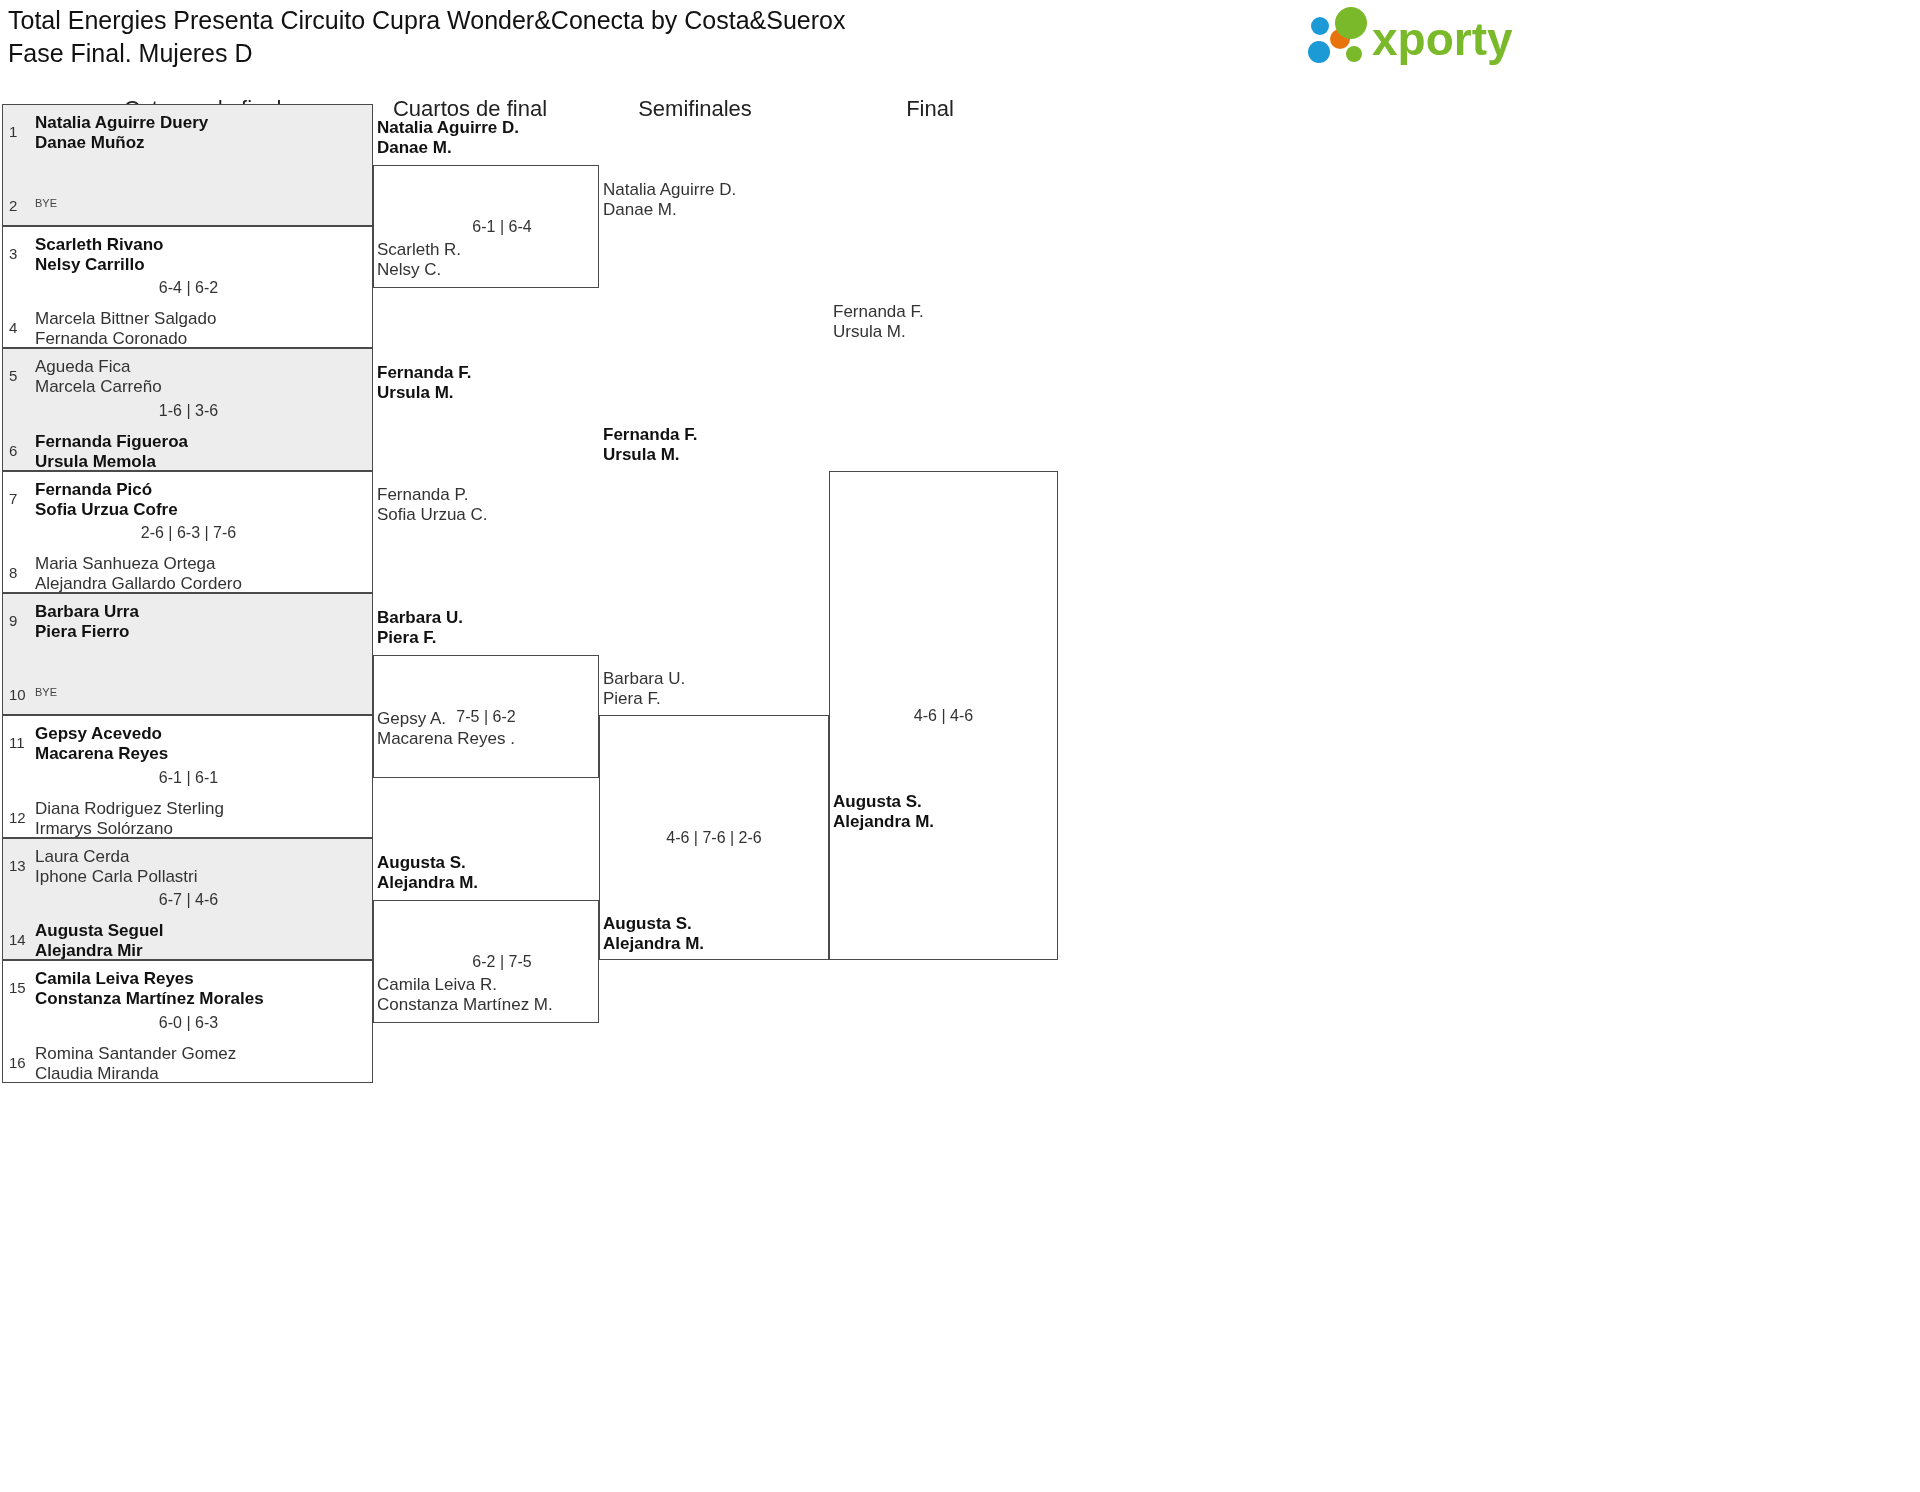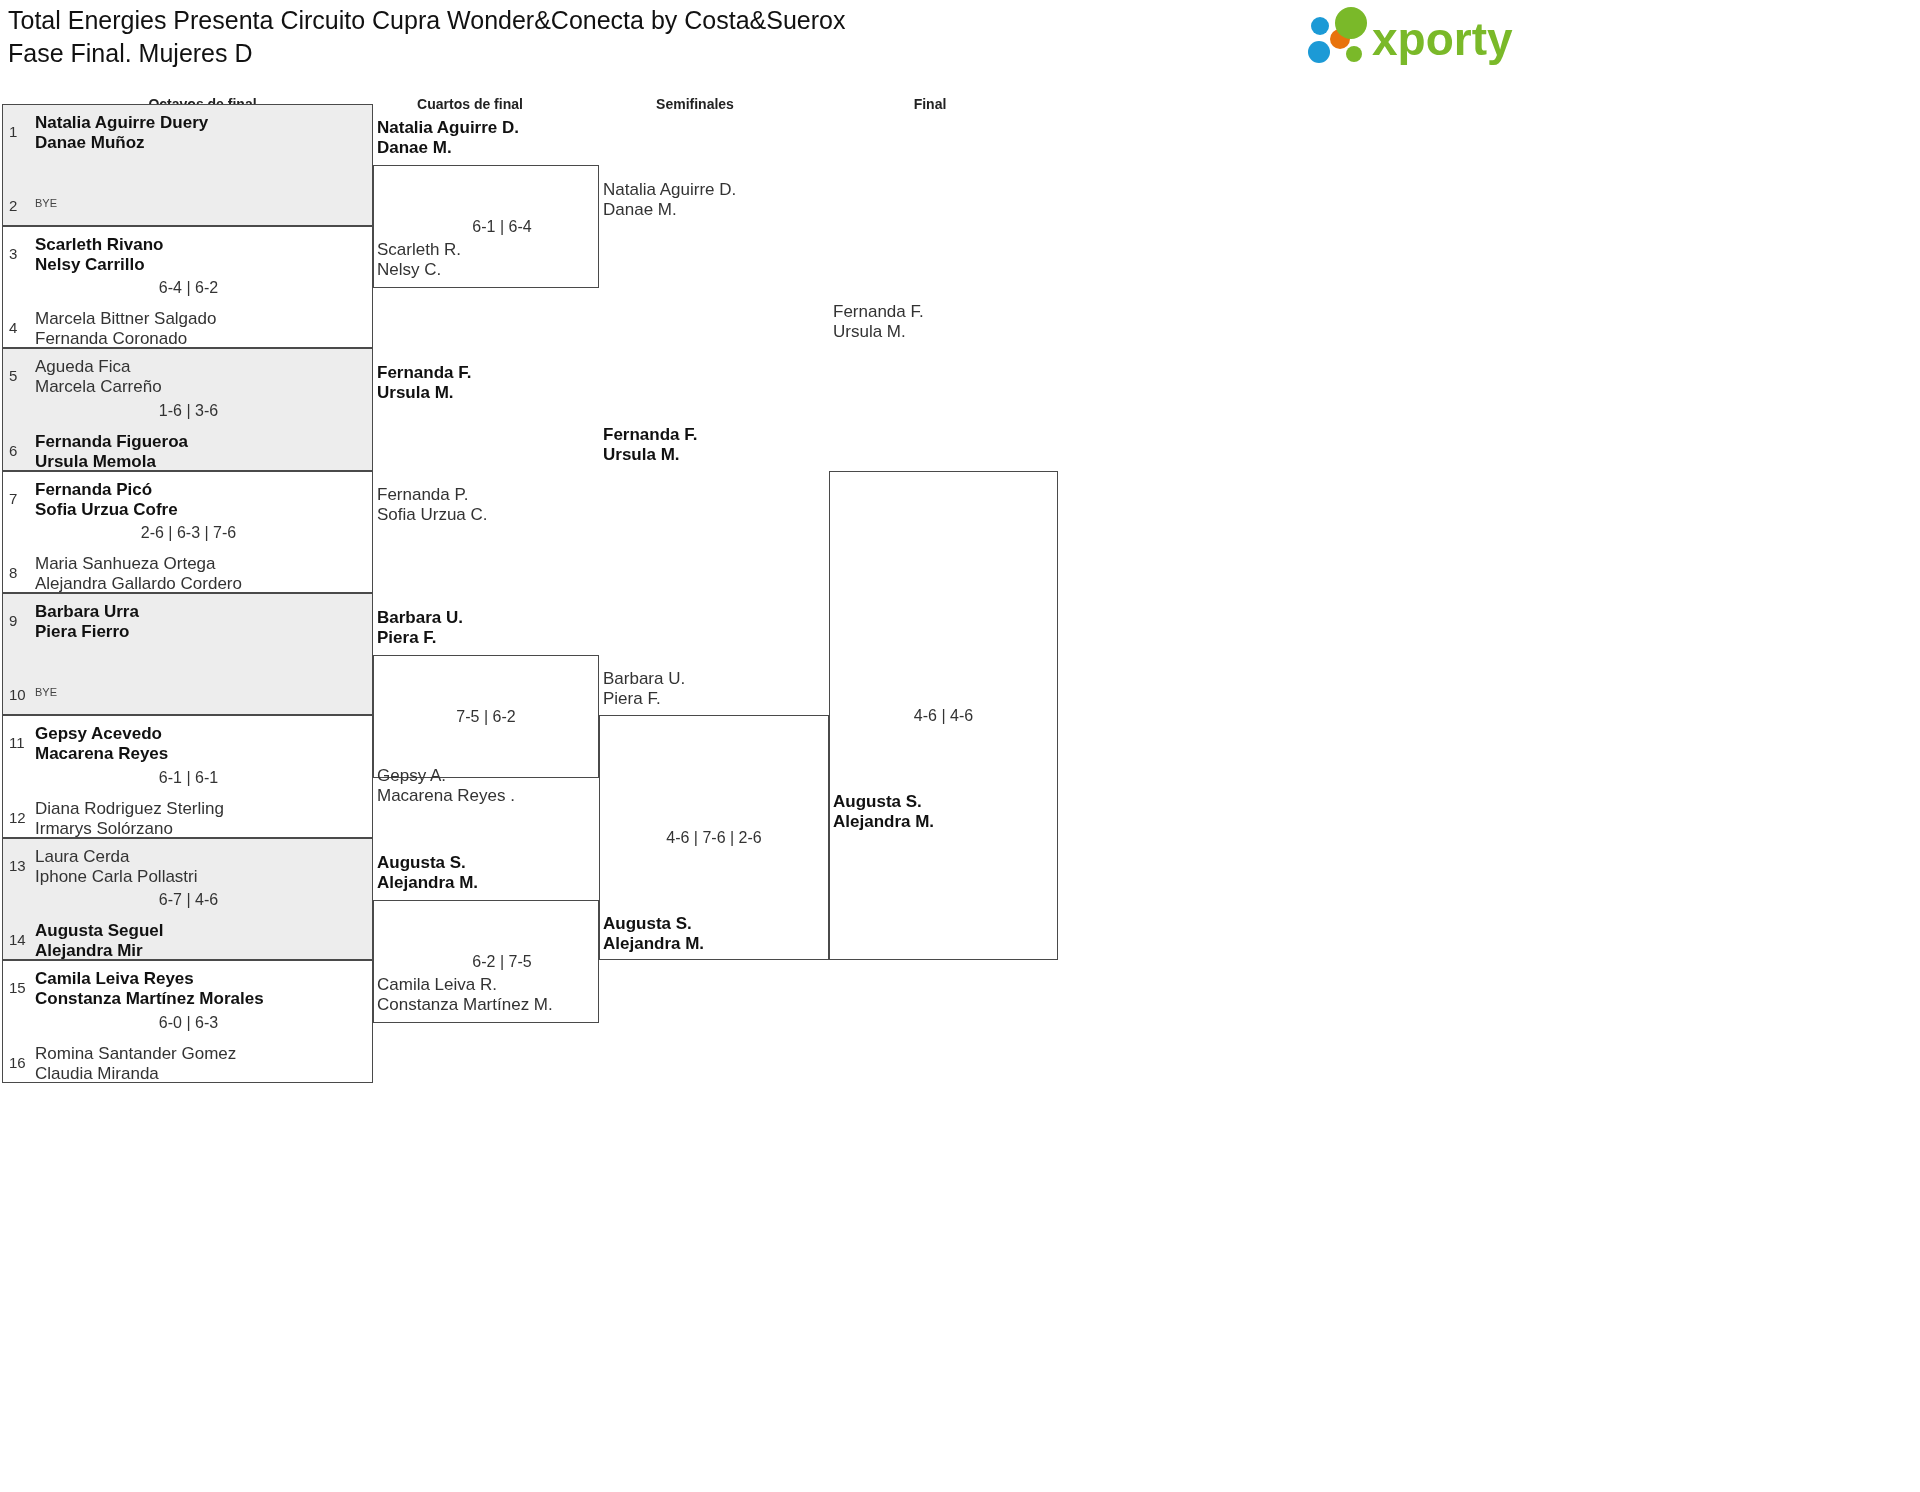--- a/index.html
+++ b/index.html
@@ -18,21 +18,21 @@
     position: absolute; left: 8px; top: 4px; width: 1100px;
     font-size: 25px; line-height: 33px; font-weight: 400; color: #111;
     white-space: pre-line;
   }
   #logo { position: absolute; right: 18px; top: 6px; width: 210px; height: 62px; }
   #logo svg { display: block; }
 
   
   .round-head {
     position: absolute; top: 96px;
-    font-size: 14px; color: #222; text-align: center; font-weight: 700;
+    font-size: 22px; color: #222; text-align: center; font-weight: 400;
   }
   #rh-0 { left:  30px; width: 345px; }
   #rh-1 { left: 340px; width: 260px; }
   #rh-2 { left: 570px; width: 250px; }
   #rh-3 { left: 820px; width: 220px; }
 
   
   #bracket { position: absolute; left: 0; top: 120px; width: 1400px; height: 1240px; }
 
   
@@ -220,21 +220,21 @@
         <span class="ln">Fernanda P.</span>
         <span class="ln">Sofia Urzua C.</span>
       </div>
       <div class="mbox" style="left: 373px; width: 226px; top: 535px; height: 123px;">
         <div class="score" style="top: 51.5px;">7-5 | 6-2</div>
       </div>
       <div class="tlabel win" style="left: 377px; top: 488px;">
         <span class="ln">Barbara U.</span>
         <span class="ln">Piera F.</span>
       </div>
-      <div class="tlabel" style="left: 377px; top: 646px;">
+      <div class="tlabel" style="left: 377px; top: 589px;">
         <span class="ln">Gepsy A.</span>
         <span class="ln">Macarena Reyes .</span>
       </div>
       <div class="mbox" style="left: 373px; width: 226px; top: 780px; height: 123px;">
         <div class="score" style="top: 51.5px; margin-left: 16px;">6-2 | 7-5</div>
       </div>
       <div class="tlabel win" style="left: 377px; top: 733px;">
         <span class="ln">Augusta S.</span>
         <span class="ln">Alejandra M.</span>
       </div>

